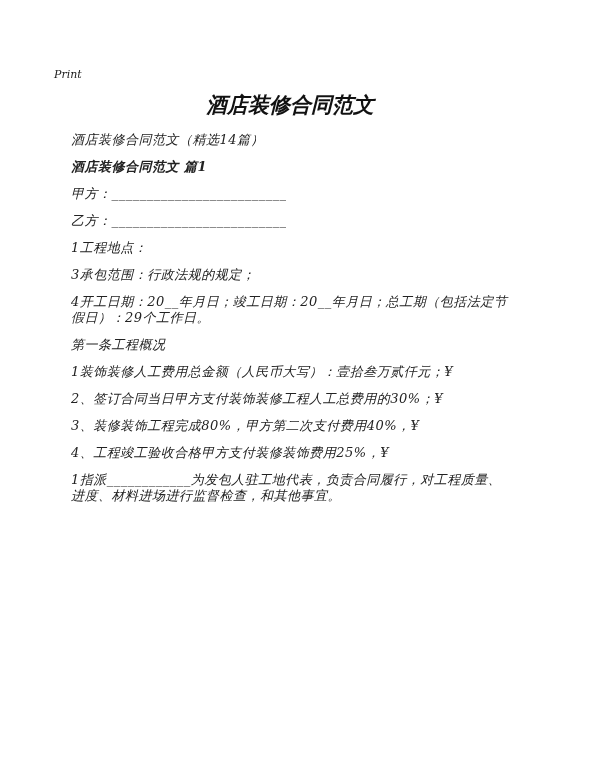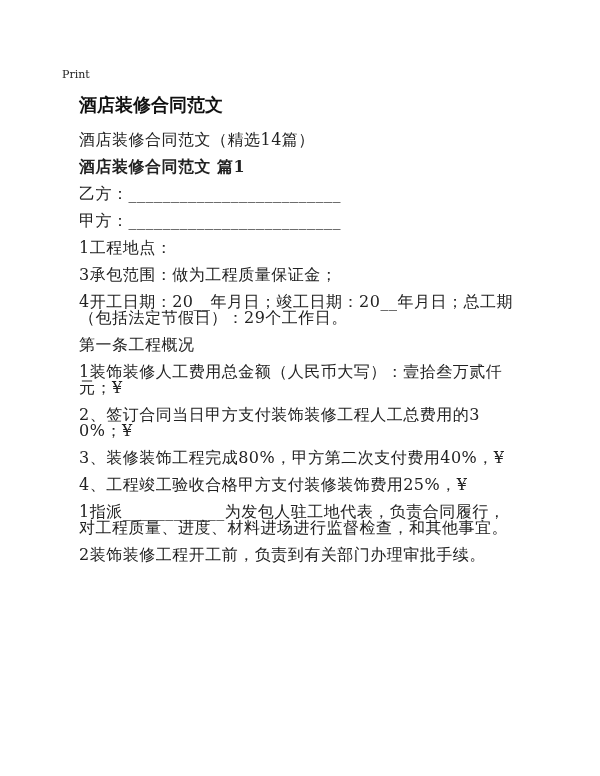--- a/index.html
+++ b/index.html
@@ -12,41 +12,43 @@
     width: 600px;
     height: 776px;
     background: #ffffff;
     overflow: hidden;
     font-family: "DejaVu Serif", "Liberation Serif", serif;
     color: #222222;
   }
   .content {
     position: absolute;
     top: 68px;
-    left: 79px;
+    left: 71px;
     width: 438px;
+    font-style: italic;
   }
   .print-link {
     display: block;
     margin: 0 0 10px -17px;
     font-size: 11px;
     line-height: 14px;
     color: #222222;
     text-decoration: none;
     cursor: pointer;
   }
   .doc-title {
-    font-size: 18px;
+    font-size: 21px;
     line-height: 26px;
     font-weight: bold;
+    text-align: center;
     color: #111111;
     margin: 0 0 14px 0;
   }
   .para {
-    font-size: 16px;
+    font-size: 13px;
     line-height: 16px;
     margin: 0 0 11px 0;
     letter-spacing: 0.5px;
     word-break: break-all;
   }
   .para.bold {
     font-weight: bold;
   }
   .para:last-child {
     margin-bottom: 0;
@@ -59,27 +61,26 @@
   <div class="content">
 
     <a class="print-link">Print</a>
 
     <h1 class="doc-title">酒店装修合同范文</h1>
 
     <p class="para">酒店装修合同范文（精选14篇）</p>
 
     <p class="para bold">酒店装修合同范文 篇1</p>
 
+    <p class="para">甲方：_________________________</p>
     <p class="para">乙方：_________________________</p>
-    <p class="para">甲方：_________________________</p>
     <p class="para">1工程地点：</p>
-    <p class="para">3承包范围：做为工程质量保证金；</p>
+    <p class="para">3承包范围：行政法规的规定；</p>
     <p class="para">4开工日期：20__年月日；竣工日期：20__年月日；总工期（包括法定节假日）：29个工作日。</p>
     <p class="para">第一条工程概况</p>
     <p class="para">1装饰装修人工费用总金额（人民币大写）：壹拾叁万贰仟元；¥</p>
     <p class="para">2、签订合同当日甲方支付装饰装修工程人工总费用的30%；¥</p>
     <p class="para">3、装修装饰工程完成80%，甲方第二次支付费用40%，¥</p>
     <p class="para">4、工程竣工验收合格甲方支付装修装饰费用25%，¥</p>
     <p class="para">1指派____________为发包人驻工地代表，负责合同履行，对工程质量、进度、材料进场进行监督检查，和其他事宜。</p>
-    <p class="para">2装饰装修工程开工前，负责到有关部门办理审批手续。</p>
 
   </div>
 </div>
 
 </body></html>

